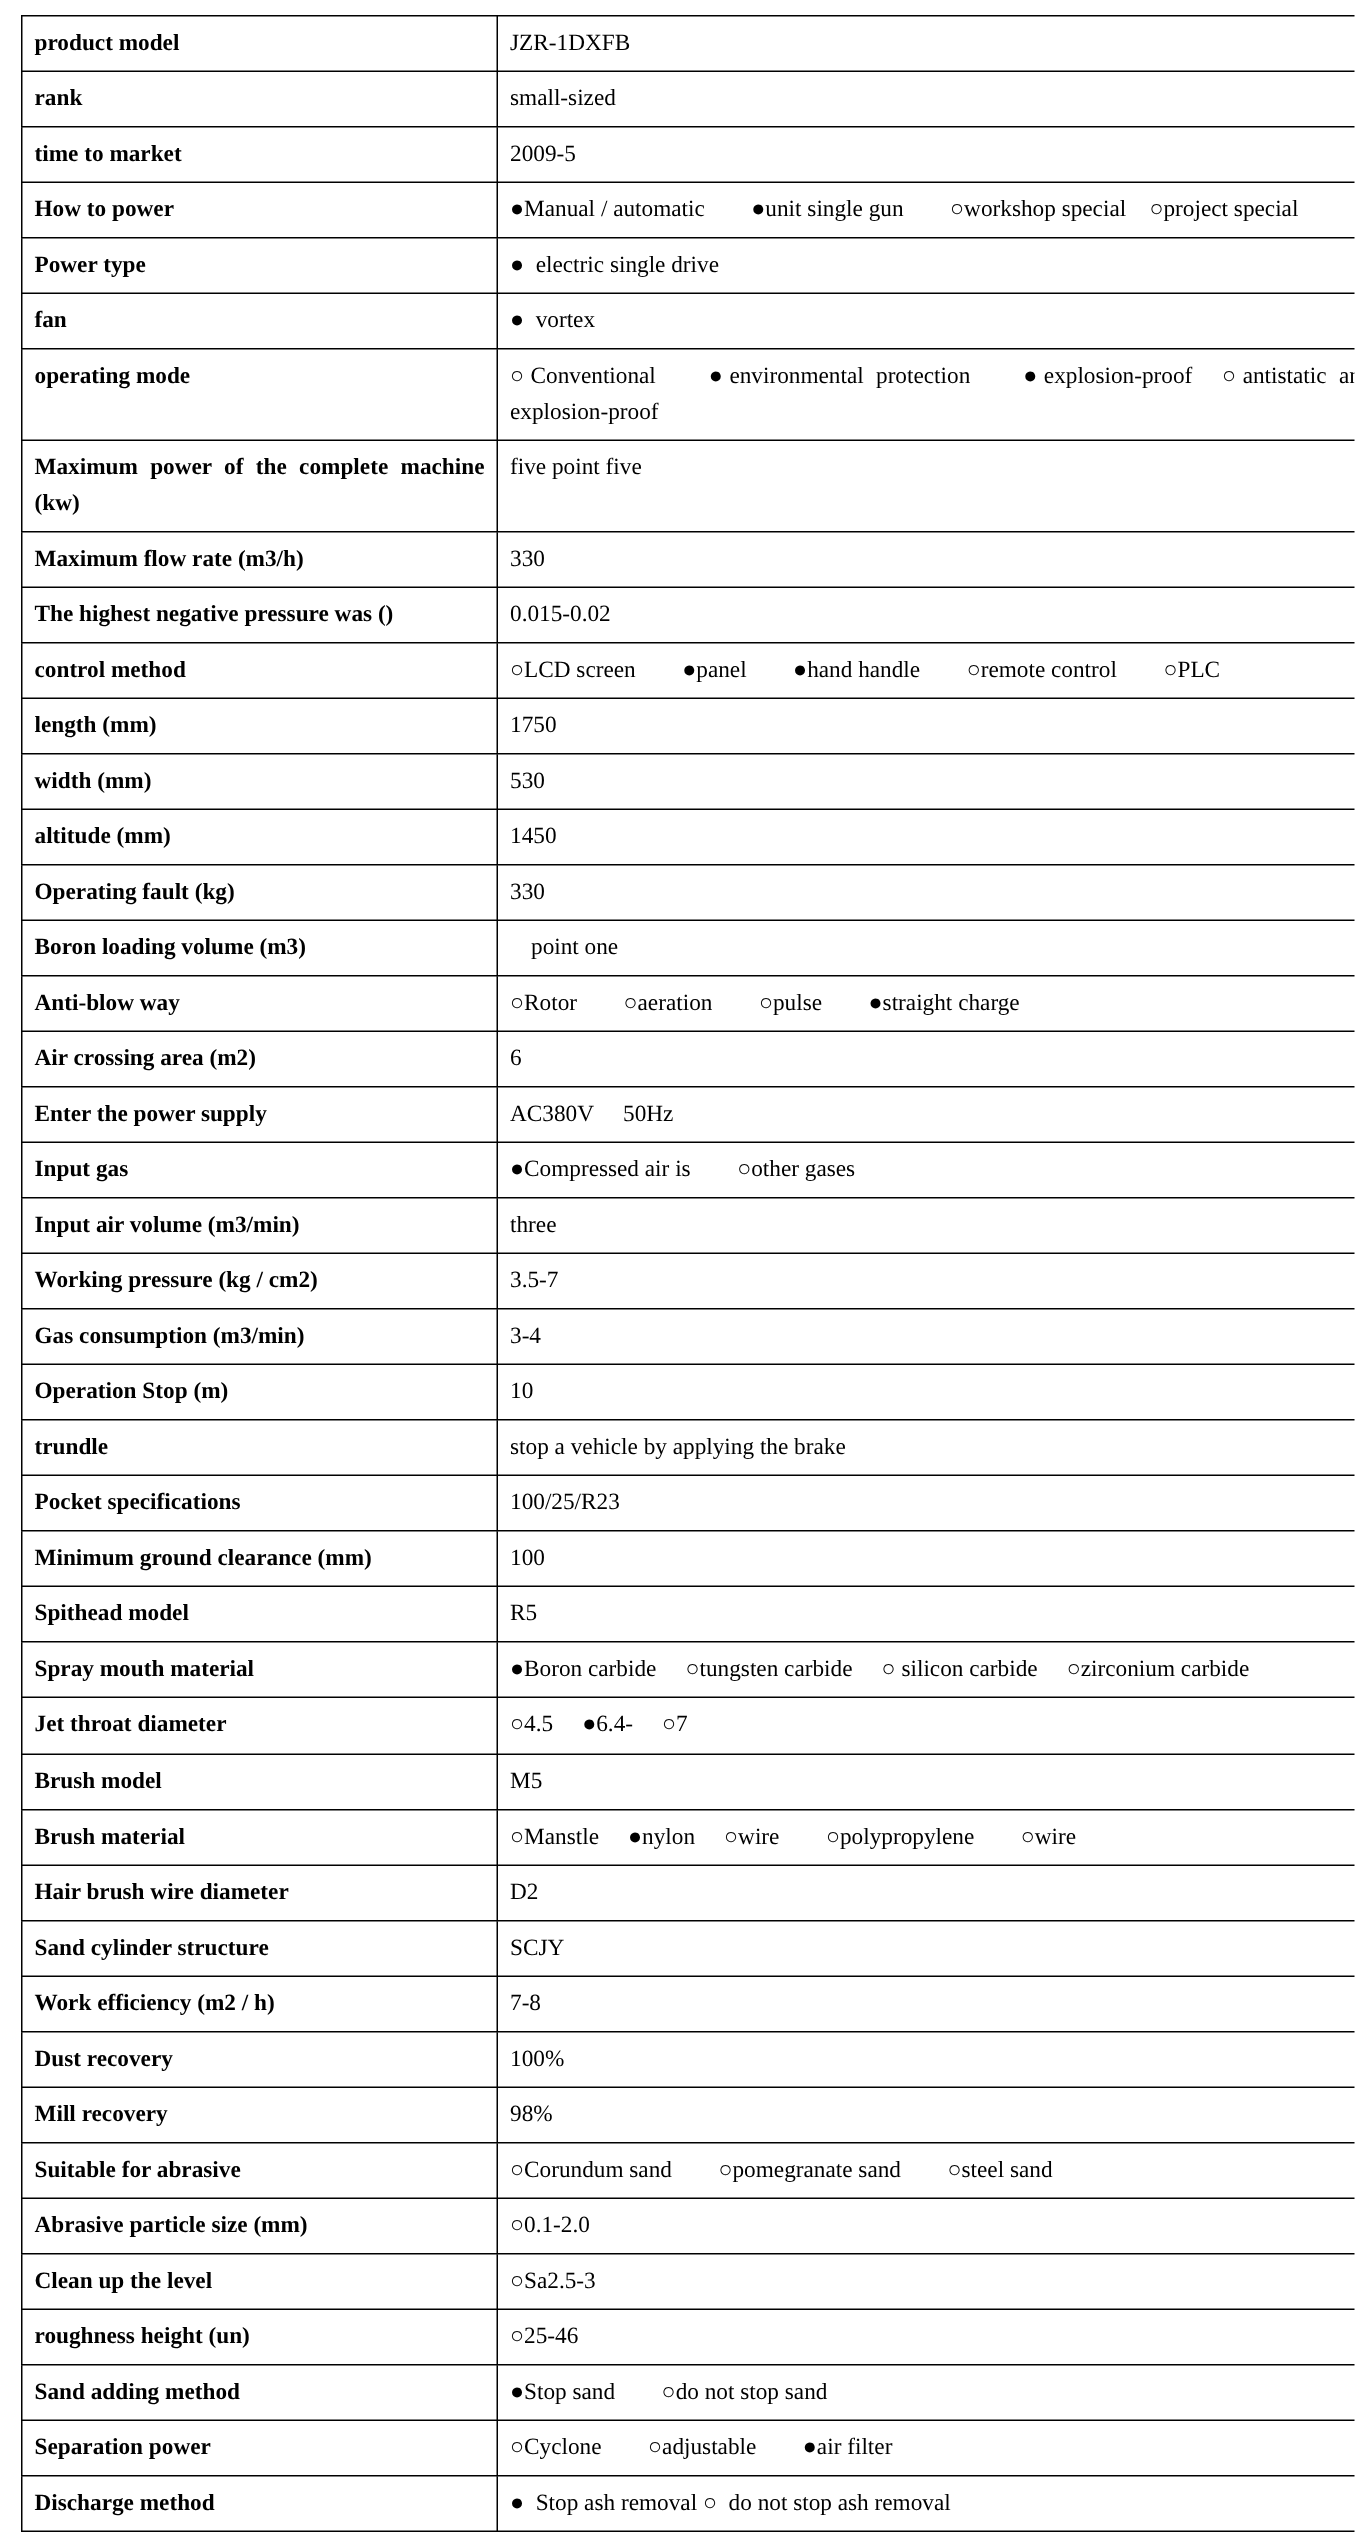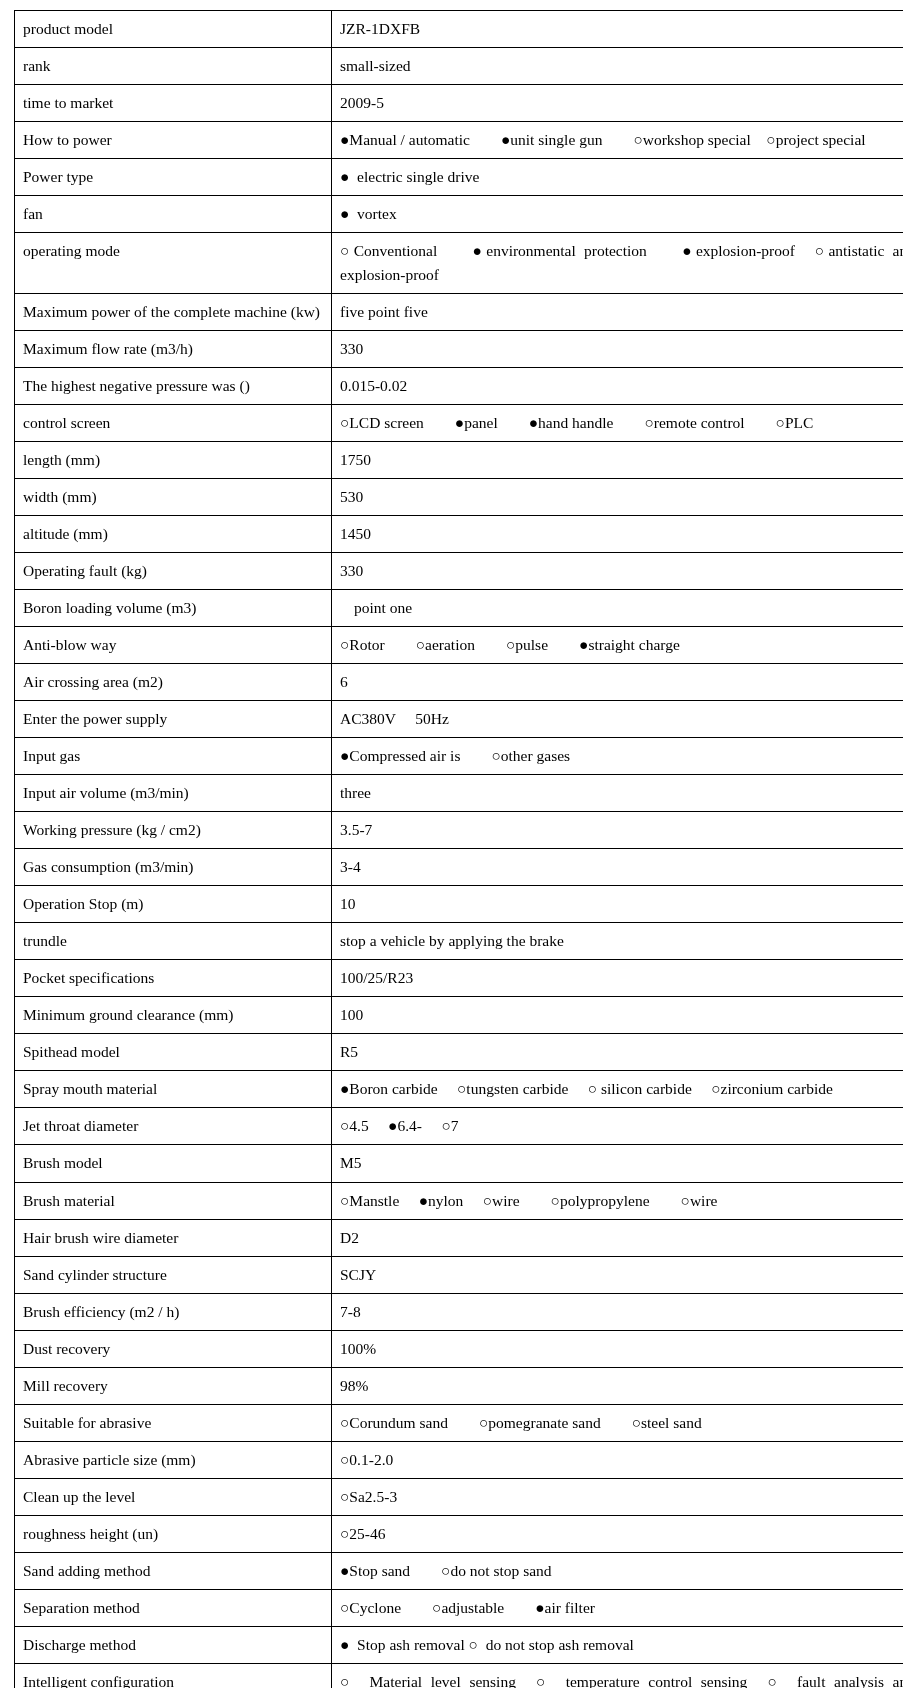--- a/index.html
+++ b/index.html
@@ -27,20 +27,21 @@
     border: 1px solid #000000;
     vertical-align: top;
     font-size: 15.5px;
     line-height: 1.55;
     padding: 6px 8px 6px 8px;
   }
   td.label {
     width: 300px;
     text-align: justify;
     text-align-last: left;
+    font-weight: bold;
   }
   td.value {
     width: 575px;
   }
   .val-inner {
     display: block;
     white-space: normal;
   }
   .justify .val-inner {
     text-align: justify;
@@ -114,21 +115,21 @@
             <span class="val-inner">330</span>
           </td>
       </tr>
       <tr>
         <td class="label label-justify">The highest negative pressure was ()</td>
         <td class="value">
             <span class="val-inner">0.015-0.02</span>
           </td>
       </tr>
       <tr>
-        <td class="label label-justify">control screen</td>
+        <td class="label label-justify">control method</td>
         <td class="value justify">
             <span class="val-inner">○LCD screen  ●panel  ●hand handle  ○remote control  ○PLC</span>
           </td>
       </tr>
       <tr>
         <td class="label label-justify">length (mm)</td>
         <td class="value">
             <span class="val-inner">1750</span>
           </td>
       </tr>
@@ -258,21 +259,21 @@
             <span class="val-inner">D2</span>
           </td>
       </tr>
       <tr>
         <td class="label label-justify">Sand cylinder structure</td>
         <td class="value">
             <span class="val-inner">SCJY</span>
           </td>
       </tr>
       <tr>
-        <td class="label label-justify">Brush efficiency (m2 / h)</td>
+        <td class="label label-justify">Work efficiency (m2 / h)</td>
         <td class="value">
             <span class="val-inner">7-8</span>
           </td>
       </tr>
       <tr>
         <td class="label label-justify">Dust recovery</td>
         <td class="value">
             <span class="val-inner">100%</span>
           </td>
       </tr>
@@ -306,21 +307,21 @@
             <span class="val-inner">○25-46</span>
           </td>
       </tr>
       <tr>
         <td class="label label-justify">Sand adding method</td>
         <td class="value">
             <span class="val-inner">●Stop sand  ○do not stop sand</span>
           </td>
       </tr>
       <tr>
-        <td class="label label-justify">Separation method</td>
+        <td class="label label-justify">Separation power</td>
         <td class="value">
             <span class="val-inner">○Cyclone  ○adjustable  ●air filter</span>
           </td>
       </tr>
       <tr>
         <td class="label label-justify">Discharge method</td>
         <td class="value">
             <span class="val-inner">● Stop ash removal ○ do not stop ash removal</span>
           </td>
       </tr>

